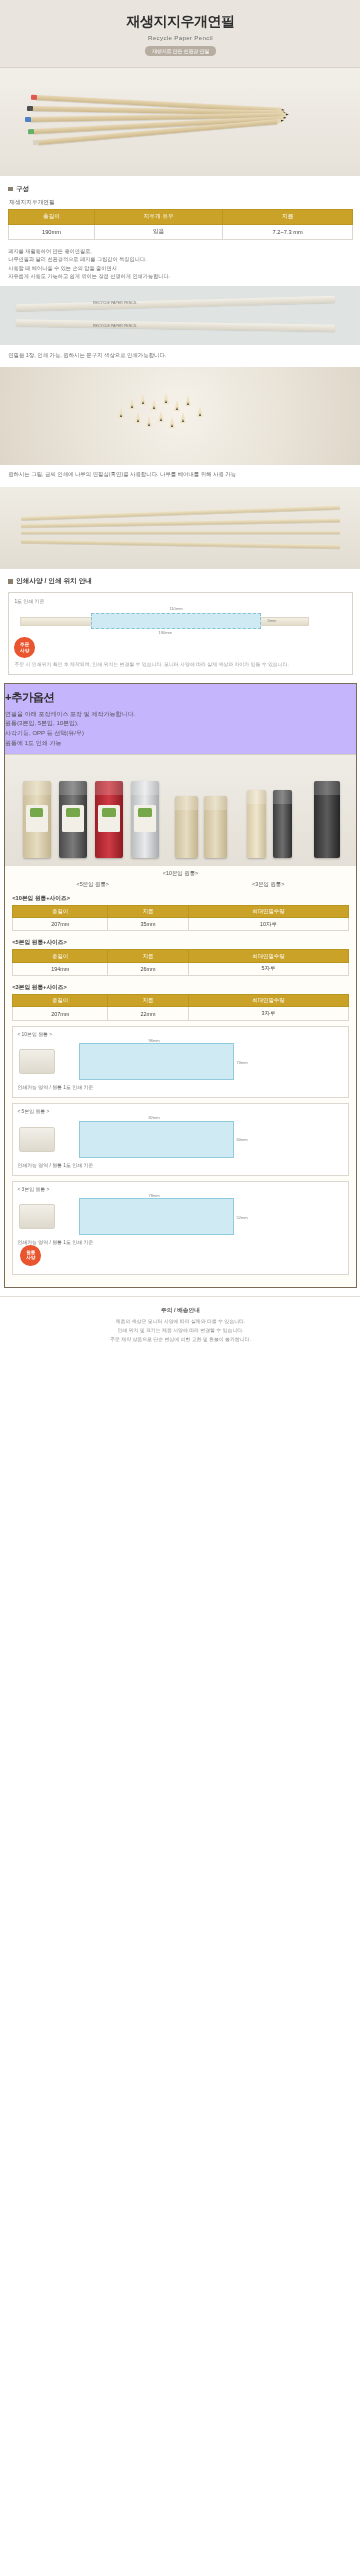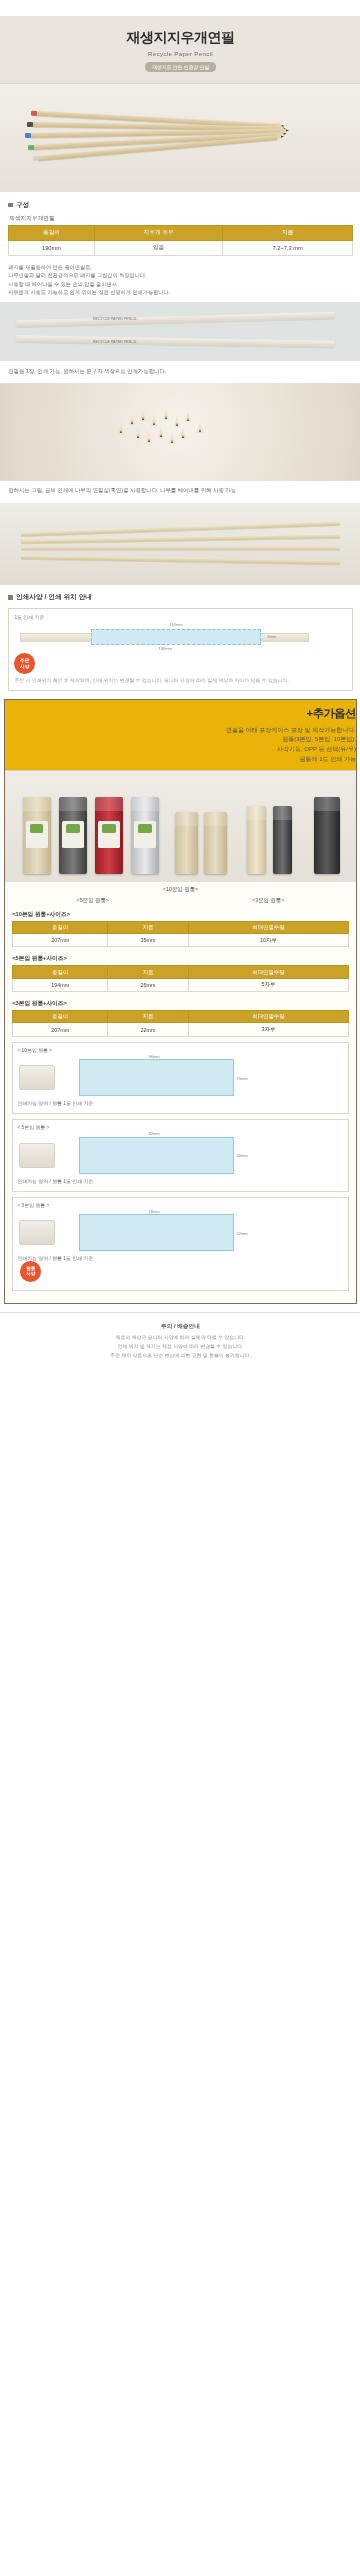--- a/index.html
+++ b/index.html
@@ -3,21 +3,21 @@
 <meta charset="utf-8">
 <style>
   * { box-sizing: border-box; }
   html, body { margin:0; padding:0; }
   body {
     width:361px;
     font-family:"Liberation Sans", sans-serif;
     background:#ffffff;
     color:#333;
   }
-  .page { width:361px; margin:16px auto; position:relative; }
+  .page { width:361px; margin:0 auto; position:relative; }
 
   
   .header {
     background:#e9e5de;
     padding:13.4px 0 11.3px;
     text-align:center;
     border-bottom:0.5px solid #d8d2c8;
   }
   .header .kr {
     font-size:14px;
@@ -156,21 +156,21 @@
     display:flex;align-items:center;justify-content:center;flex-direction:column;
     line-height:1.25; text-align:center;
   }
 
   
   .opt-wrap {
     border:1px solid #7b6a57; margin:8.2px 4.1px; padding:0 0 7.2px;
     background:#fffdf8;
   }
   .opt-head {
-    background:#eab308; text-align:right; padding:6.2px 0 5.2px;
+    background:#c4b5fd; text-align:left; padding:6.2px 0 5.2px;
     border-bottom:0.5px solid #d6cec0;
   }
   .opt-head .t1 { font-size:11.3px; font-weight:bold; color:#2f2f2f; letter-spacing:-0.5px;}
   .opt-head .t2 { font-size:6px; color:#555; margin-top:4.1px; line-height:1.65;}
 
   .case-photo { height:111px; background:linear-gradient(#efece6,#e4e0d7); position:relative; overflow:hidden; margin:0;}
   .case-photo .tube {
     position:absolute; bottom:8.2px; width:28px; border-radius:2.1px;
     box-shadow:0 1px 2.1px rgba(0,0,0,.25);
   }

